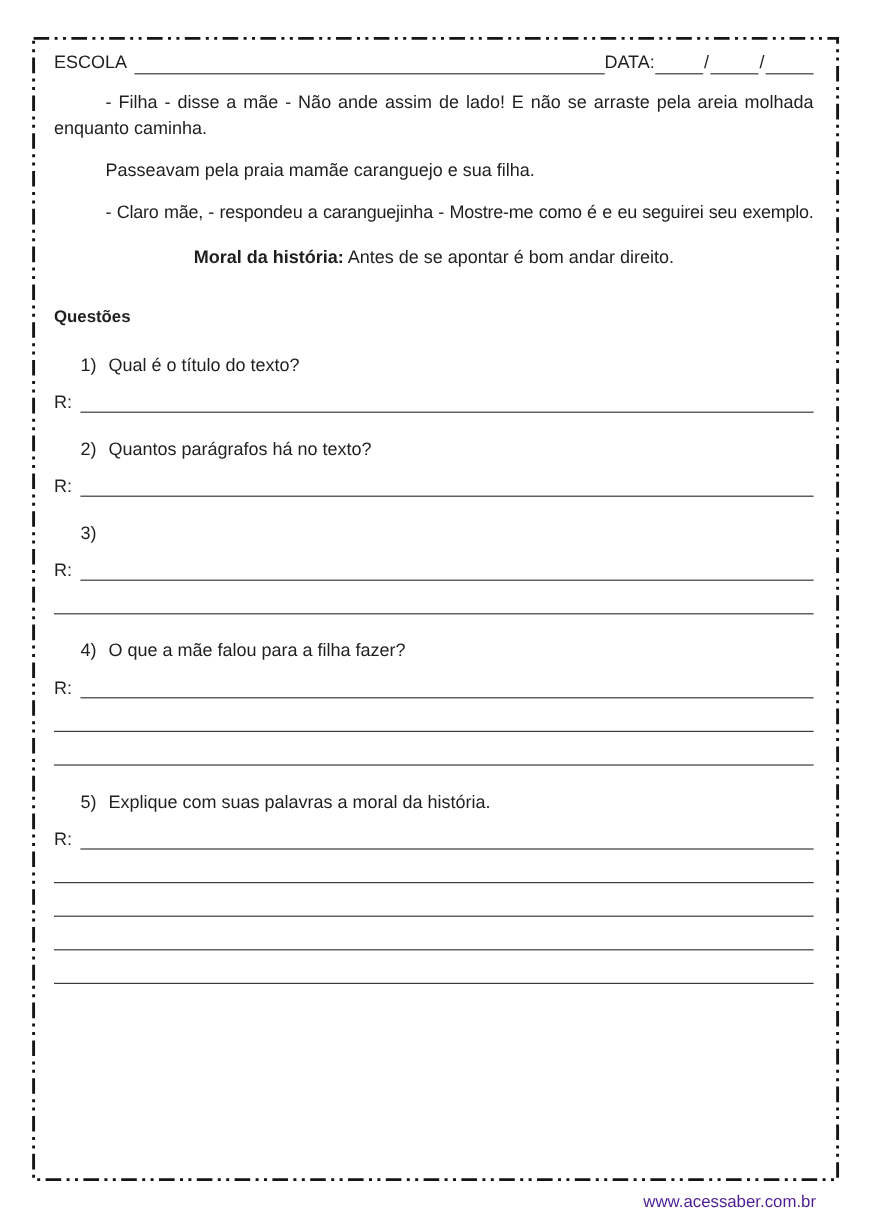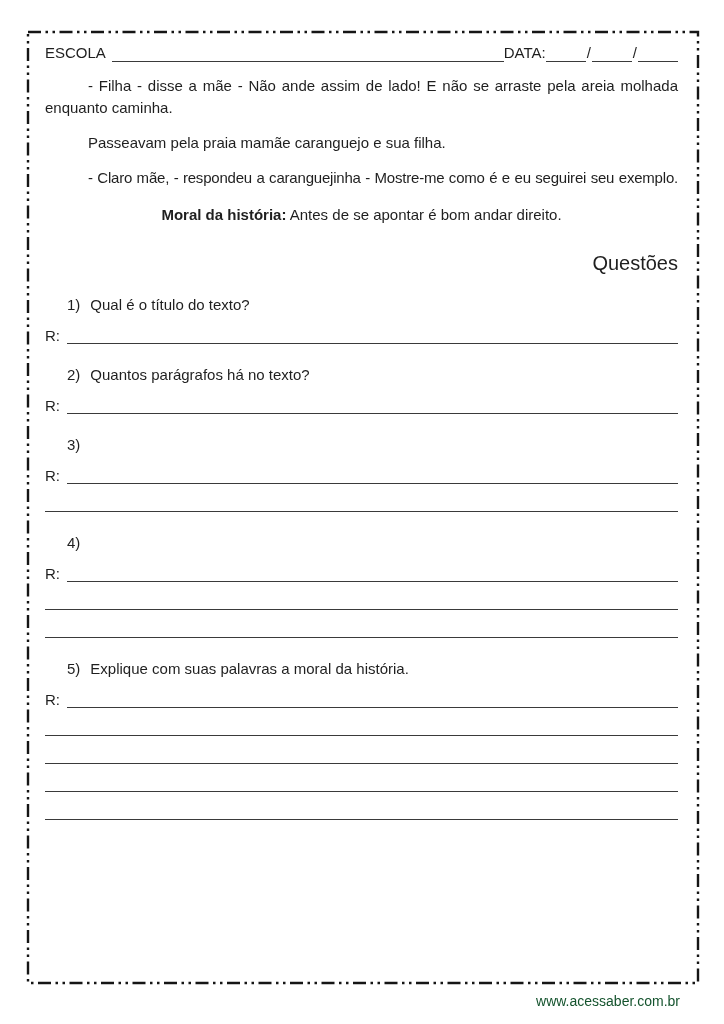--- a/index.html
+++ b/index.html
@@ -60,23 +60,23 @@
   }
   .moral {
     margin-top:15px;
     font-size:15px;
     line-height:22px;
     text-align:center;
   }
   .moral .moral-label { font-weight:bold; }
   .questoes {
     margin-top:26px;
-    text-align:right;
-    font-weight:normal;
-    font-size:20px;
+    text-align:left;
+    font-weight:bold;
+    font-size:14px;
     line-height:22px;
   }
   
   .question { margin-top:20px; }
   .q-line {
     display:flex;
     padding-left:22px;
     gap:10px;
     font-size:15px;
     line-height:22px;
@@ -90,21 +90,21 @@
   .ans-line .r { padding-right:7px; line-height:17px; }
   .ans-line .fill {
     flex:1;
     border-bottom:1.4px solid #3a3a3a;
     height:10px;
   }
   .footer {
     position:absolute;
     right:44px; top:993px;
     font-size:14px;
-    color:#14532d;
+    color:#4c1d95;
   }
 </style>
 </head>
 <body>
 
 <div class="page">
 
   <svg class="border-svg" width="724" height="1024" viewBox="0 0 724 1024">
     <rect x="28" y="32" width="670" height="951" fill="none" stroke="#151515" stroke-width="2.4" stroke-dasharray="13 4.5 2.5 4.5 2.5 4.5"></rect>
   </svg>
@@ -171,20 +171,21 @@
               <span class="fill"></span>
             </div>
             <div class="ans-line">
               <span class="fill"></span>
             </div>
           </div>
         </div>
         <div class="question">
           <div class="q-line">
             <span class="q-num">4)</span>
+            <span class="q-text">O que a mãe falou para a filha fazer?</span>
           </div>
           <div class="answers">
             <div class="ans-line">
               <span class="r">R:</span>
               <span class="fill"></span>
             </div>
             <div class="ans-line">
               <span class="fill"></span>
             </div>
             <div class="ans-line">

